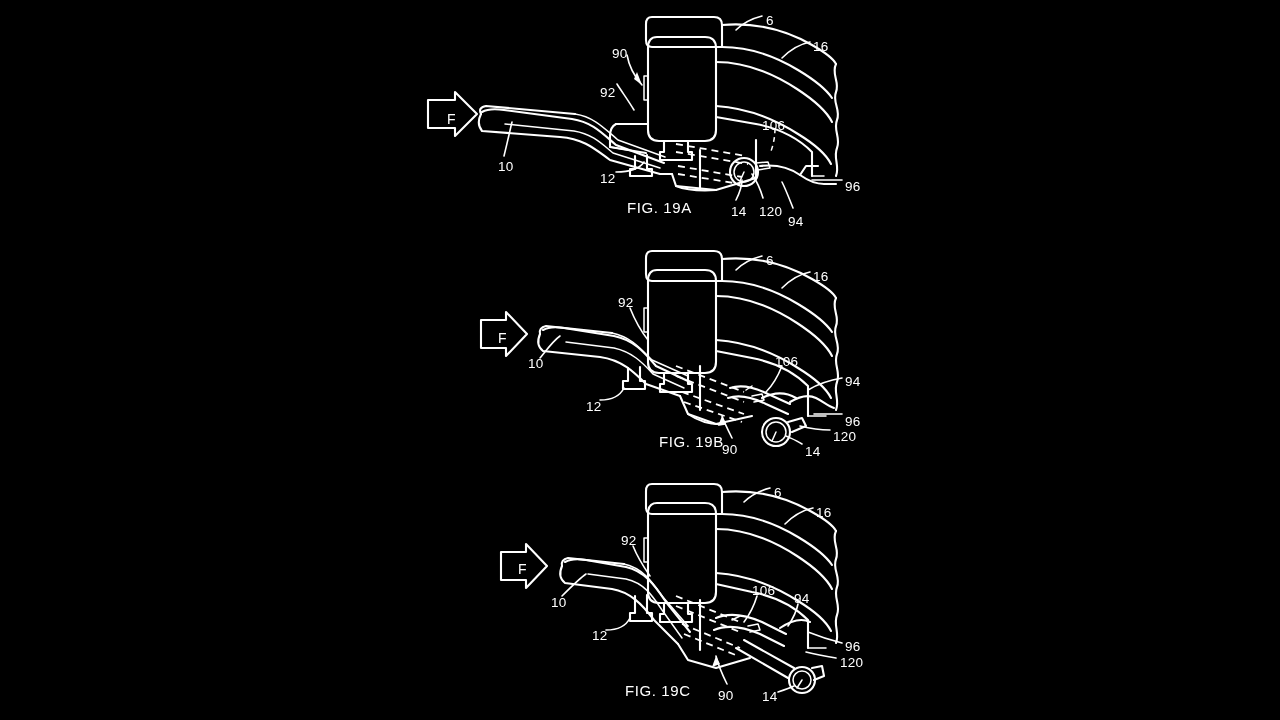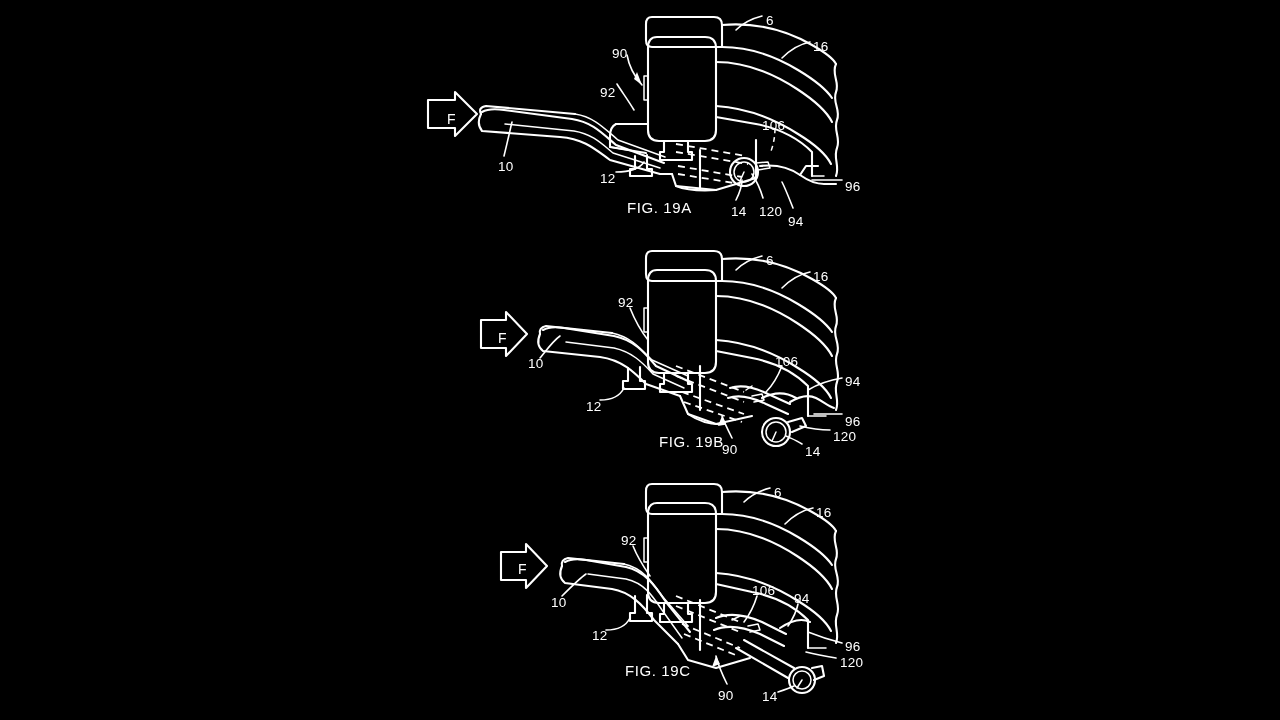--- a/index.html
+++ b/index.html
@@ -320,21 +320,21 @@
     <span class="numlabel" style="left:528px; top:357px;">10</span>
     <span class="numlabel" style="left:586px; top:400px;">12</span>
     <span class="numlabel" style="left:845px; top:415px;">96</span>
     <span class="numlabel" style="left:833px; top:430px;">120</span>
     <span class="numlabel" style="left:722px; top:443px;">90</span>
     <span class="numlabel" style="left:805px; top:445px;">14</span>
   </div>
 
   <div>
     <span class="flabel" style="left:518px; top:562px;">F</span>
-    <span class="figlabel" style="left:625px; top:663px;">FIG. 19C</span>
+    <span class="figlabel" style="left:625px; top:683px;">FIG. 19C</span>
     <span class="numlabel" style="left:621px; top:534px;">92</span>
     <span class="numlabel" style="left:774px; top:486px;">6</span>
     <span class="numlabel" style="left:816px; top:506px;">16</span>
     <span class="numlabel" style="left:752px; top:584px;">106</span>
     <span class="numlabel" style="left:794px; top:592px;">94</span>
     <span class="numlabel" style="left:551px; top:596px;">10</span>
     <span class="numlabel" style="left:592px; top:629px;">12</span>
     <span class="numlabel" style="left:845px; top:640px;">96</span>
     <span class="numlabel" style="left:840px; top:656px;">120</span>
     <span class="numlabel" style="left:718px; top:689px;">90</span>

